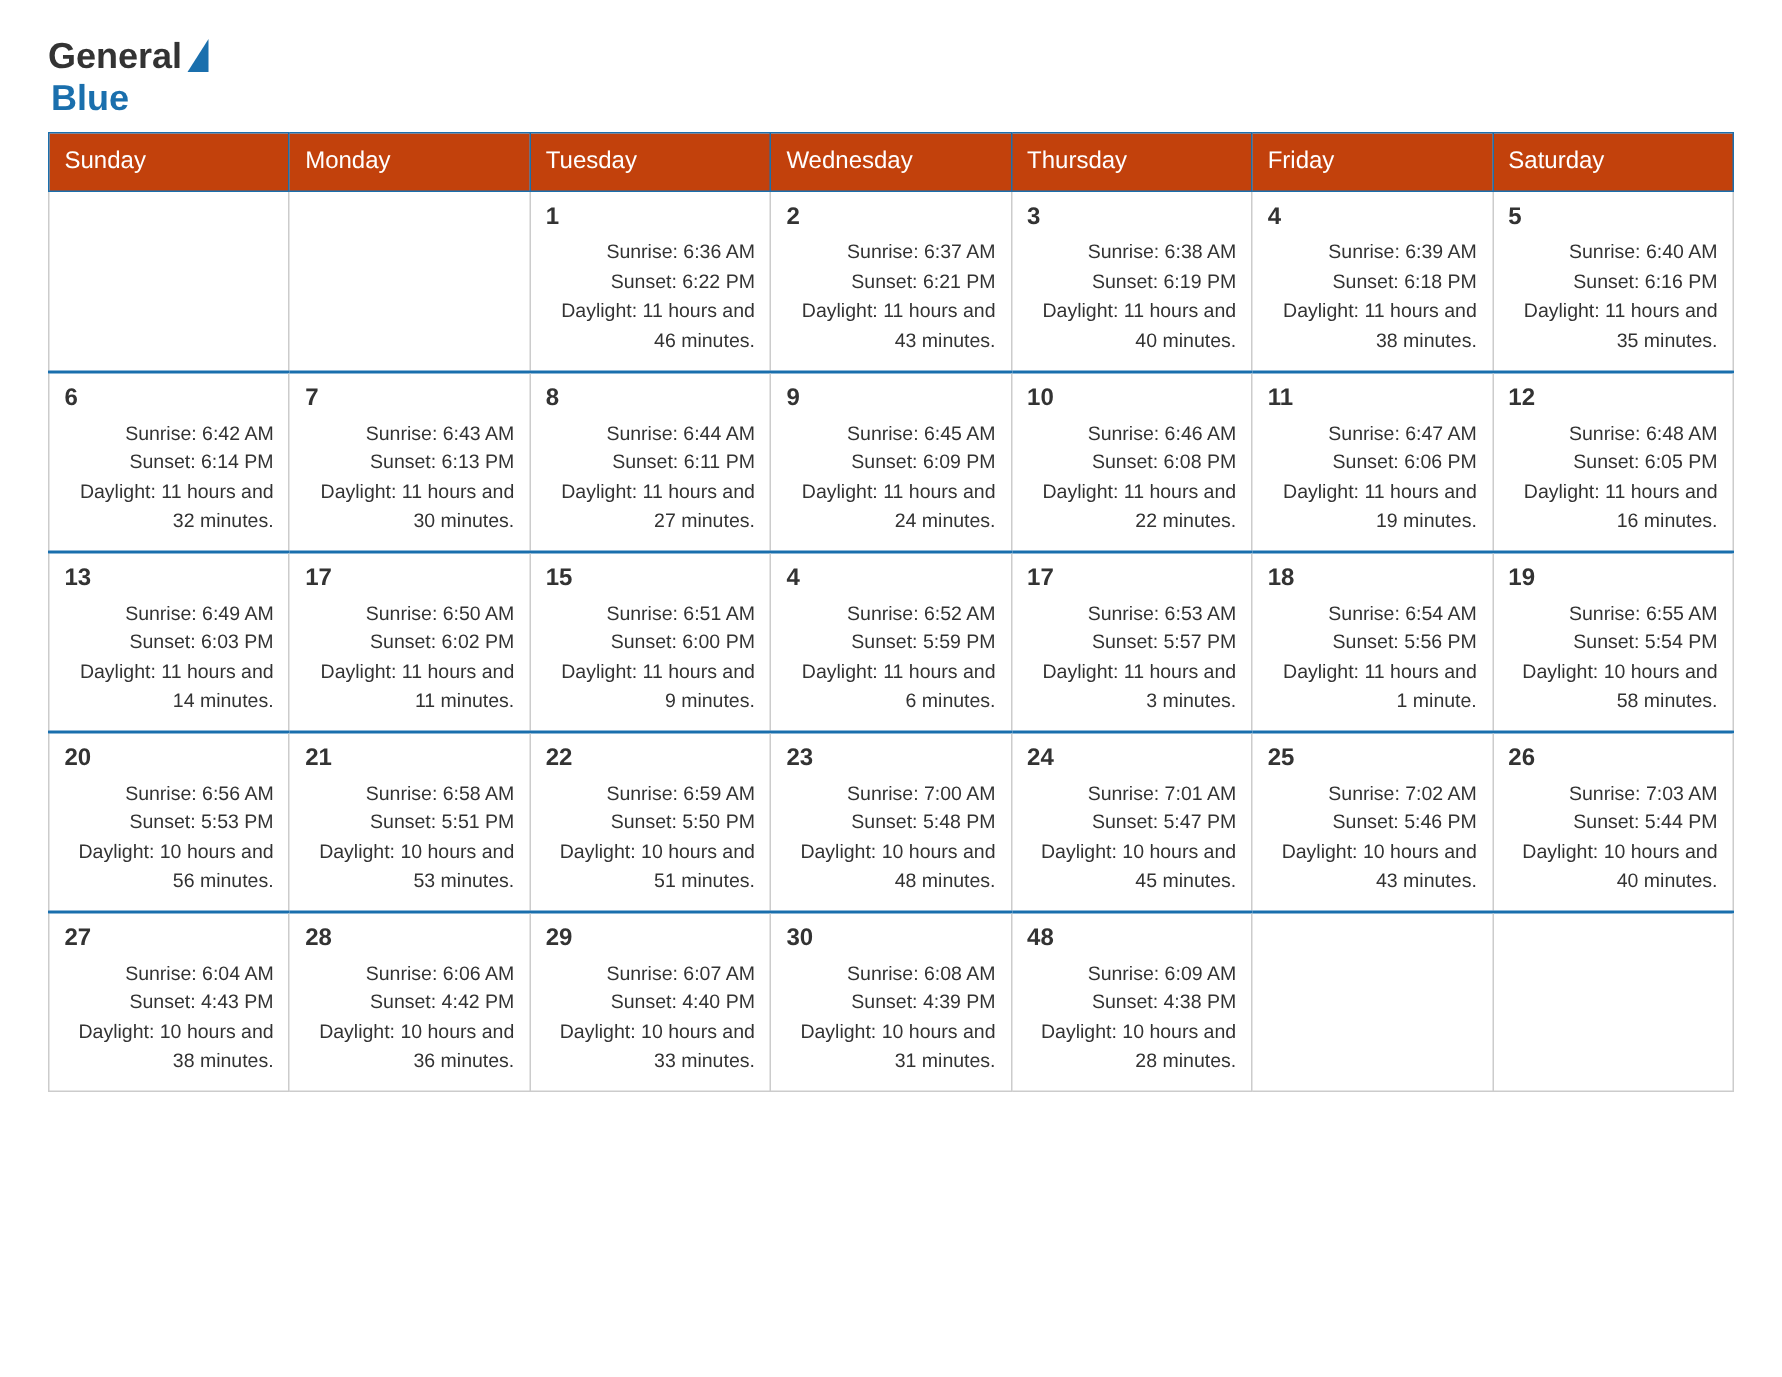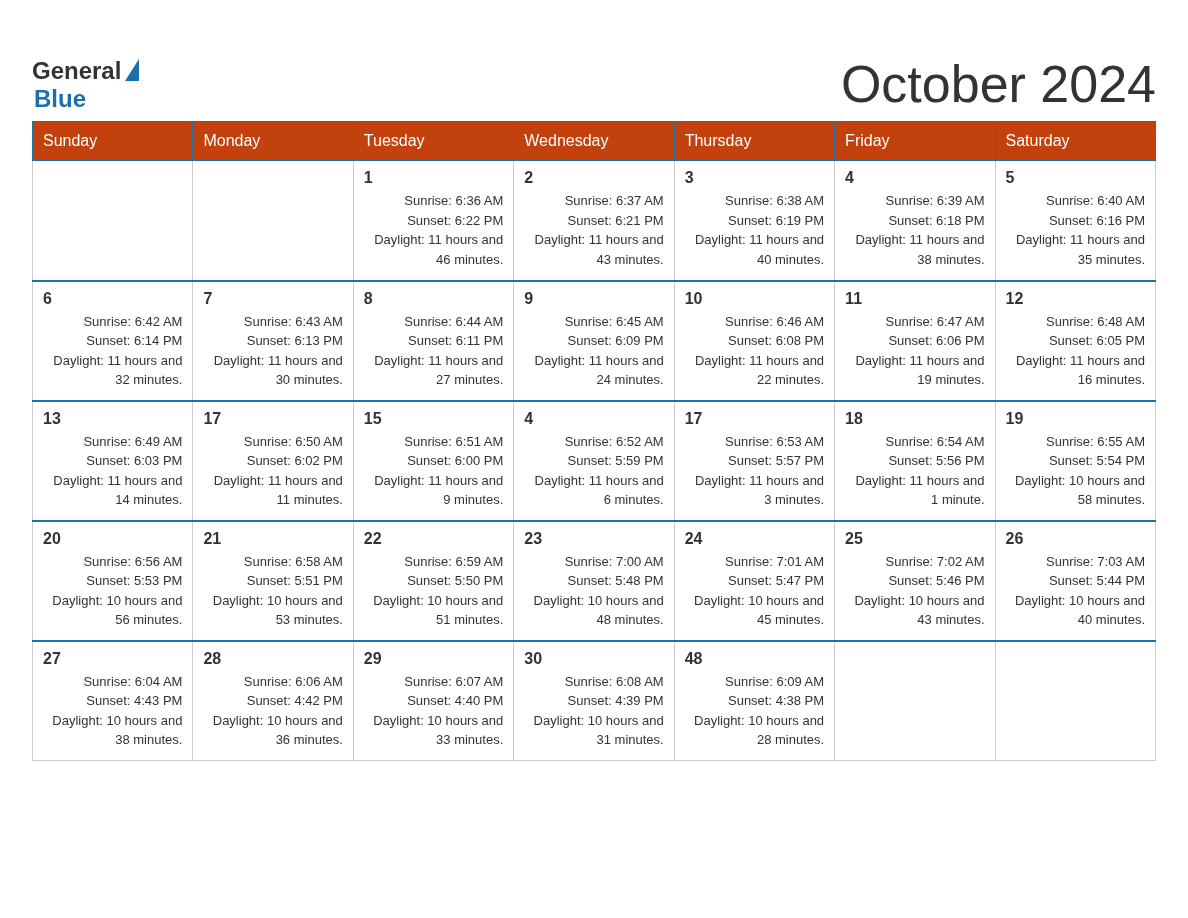--- a/index.html
+++ b/index.html
@@ -9,21 +9,20 @@
       color: #333;
       padding: 24px 32px;
       width: 1188px;
       min-height: 918px;
     }
     .header {
       display: flex;
       justify-content: space-between;
       align-items: center;
       margin-bottom: 8px;
-      margin-top: 32px;
     }
     .logo-wrapper {
       display: flex;
       flex-direction: column;
     }
     .logo-line1 {
       display: flex;
       align-items: center;
     }
     .title-section {
@@ -89,21 +88,20 @@
   <div class="logo-wrapper">
     <div class="logo-line1">
       <span style="font-size:24px;font-weight:bold;color:#333;">General</span>
       <span style="display:inline-block;width:0;height:0;border-left:14px solid transparent;border-right:0;border-bottom:22px solid #1a6fad;margin-left:4px;margin-right:2px;vertical-align:middle;position:relative;top:-1px;"></span>
     </div>
     <div>
       <span style="font-size:24px;font-weight:bold;color:#1a6fad;margin-left:2px;">Blue</span>
     </div>
   </div>
   <div class="title-section">
-    <div class="month-title">October 2024</div>
   </div>
 </div>
 
 <table class="calendar">
   <thead>
     <tr>
       <th><span>Sunday</span></th>
       <th><span>Monday</span></th>
       <th><span>Tuesday</span></th>
       <th><span>Wednesday</span></th>

